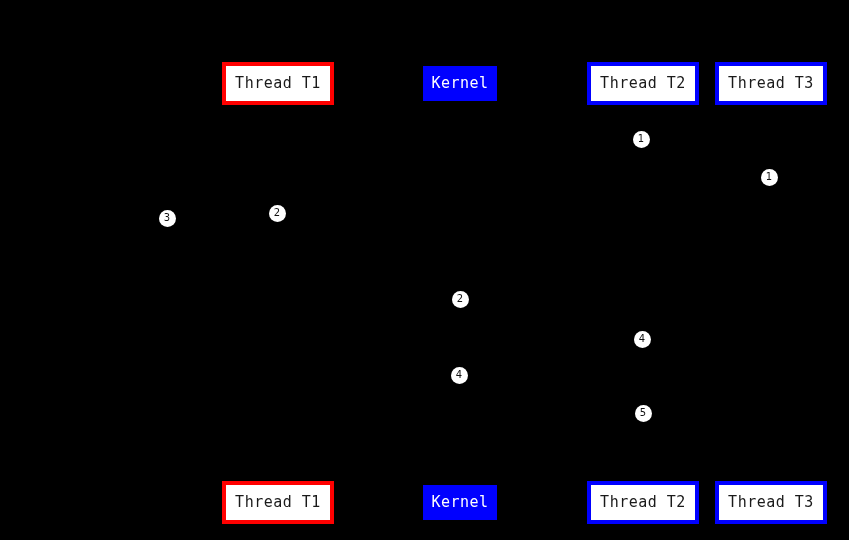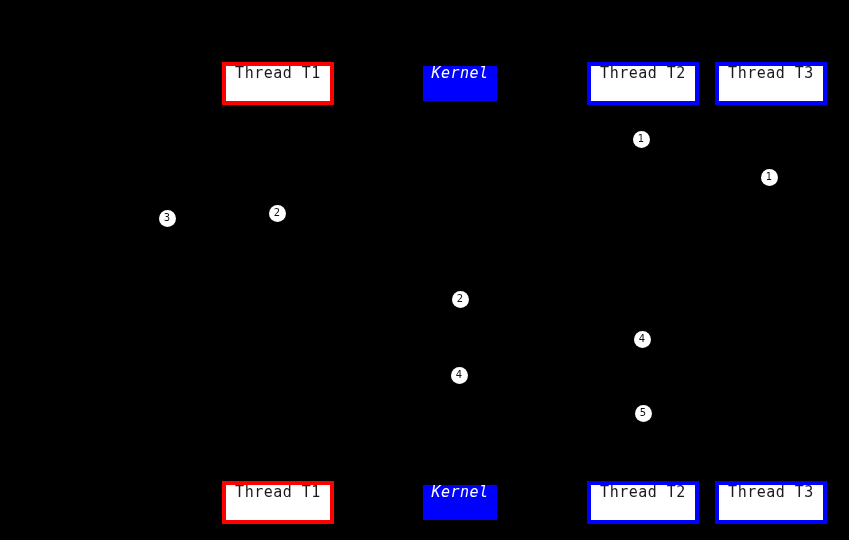--- a/index.html
+++ b/index.html
@@ -15,38 +15,37 @@
     background: #000000;
     overflow: hidden;
     font-family: "DejaVu Sans Mono", "Liberation Mono", monospace;
   }
 
   
   .participant {
     position: absolute;
     box-sizing: border-box;
     display: flex;
-    align-items: flex-start;
+    align-items: center;
     justify-content: center;
     font-family: "DejaVu Sans Mono", "Liberation Mono", monospace;
     font-size: 15px;
     letter-spacing: 0.5px;
     white-space: nowrap;
     line-height: 1;
   }
   .participant.outlined {
     background: #FFFFFF;
     color: #1a1a1a;
     border-style: solid;
     border-width: 4px;
   }
   .participant.filled {
     color: #FFFFFF;
     border: 0 none;
-    font-style: italic;
   }
 
   
   .lifeline {
     position: absolute;
     width: 1px;
     background: #000000;
   }
 
   

